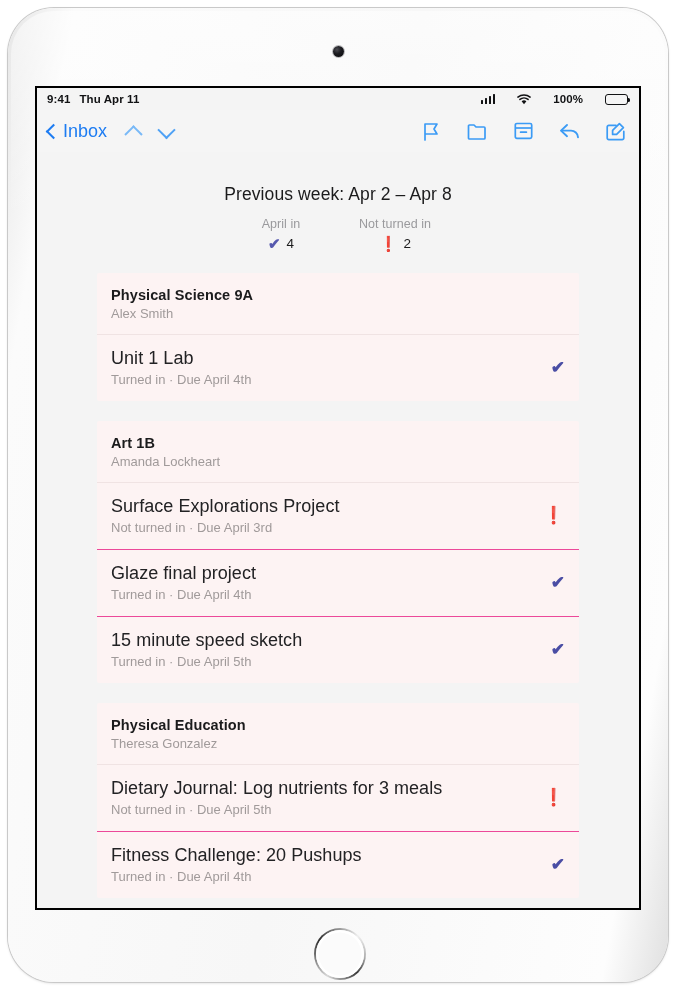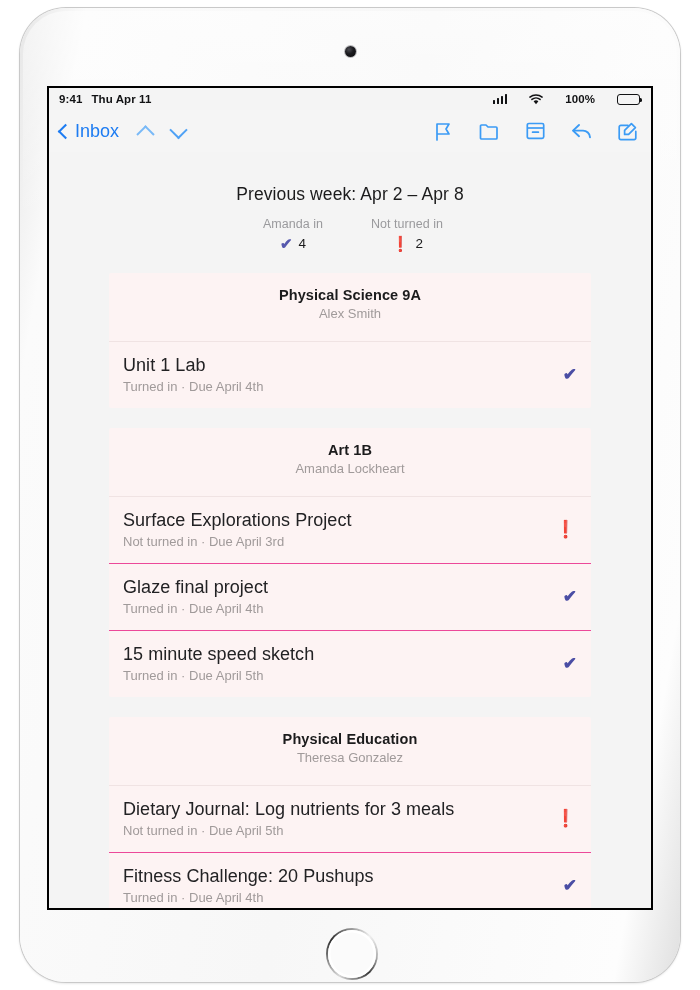--- a/index.html
+++ b/index.html
@@ -11,21 +11,21 @@
     width: 700px;
     height: 990px;
     font-family: "Liberation Sans", sans-serif;
     -webkit-font-smoothing: antialiased;
     overflow: hidden;
   }
 
   
   .device {
     position: absolute;
-    left: 20px;
+    left: 8px;
     top: 8px;
     width: 660px;
     height: 974px;
     border-radius: 46px;
     background: linear-gradient(100deg, #e6e6e6 0%, #fbfbfb 8%, #f7f7f7 50%, #fdfdfd 92%, #dfdfdf 100%);
     box-shadow: 0 0 0 1px #c9c9c9, 0 1px 3px rgba(0,0,0,0.18);
     box-sizing: border-box;
   }
   .device-inner-sheen {
     position: absolute;
@@ -214,23 +214,22 @@
 
   .cards { margin-top: 22px; padding: 0 60px; }
 
   .class-card {
     background: #fdf3f3;
     border-radius: 2px;
     overflow: hidden;
     margin-bottom: 20px;
   }
   .class-head {
-    padding: 14px 14px 20px;
+    padding: 14px 14px 13px;
     border-bottom: 1px solid #f0e3e3;
-    text-align: center;
   }
   .class-name {
     font-size: 14.5px;
     font-weight: bold;
     color: #1b1b1c;
     letter-spacing: 0.1px;
   }
   .class-teacher {
     margin-top: 3px;
     font-size: 13px;
@@ -362,21 +361,21 @@
           </div>
         </div>
       </div>
 
       <div class="content">
 
         <div class="week-header">
           <div class="week-title">Previous week: Apr 2 – Apr 8</div>
           <div class="summary">
             <div class="summary-col">
-              <div class="summary-label">Amanda in</div>
+              <div class="summary-label">April in</div>
               <div class="summary-value">
                 <span class="check-glyph">✔</span>
                 <span>4</span>
               </div>
             </div>
             <div class="summary-col">
               <div class="summary-label">Not turned in</div>
               <div class="summary-value">
                 <span class="alert-glyph">❗</span>
                 <span>2</span>

